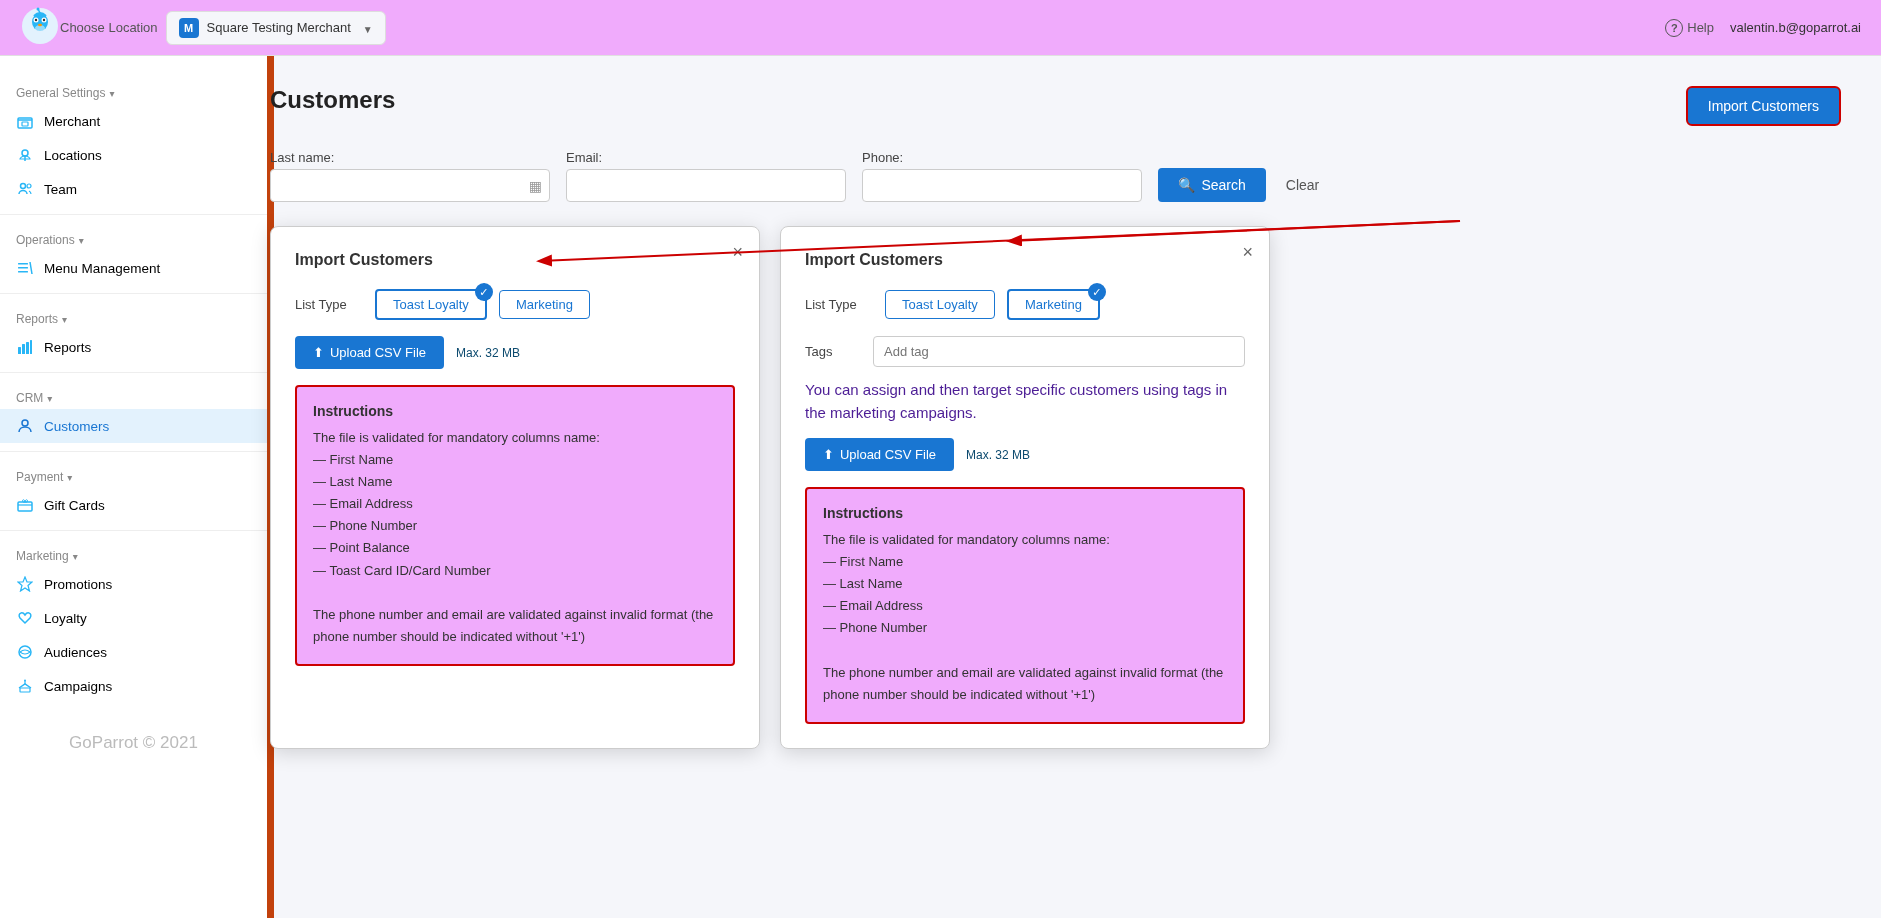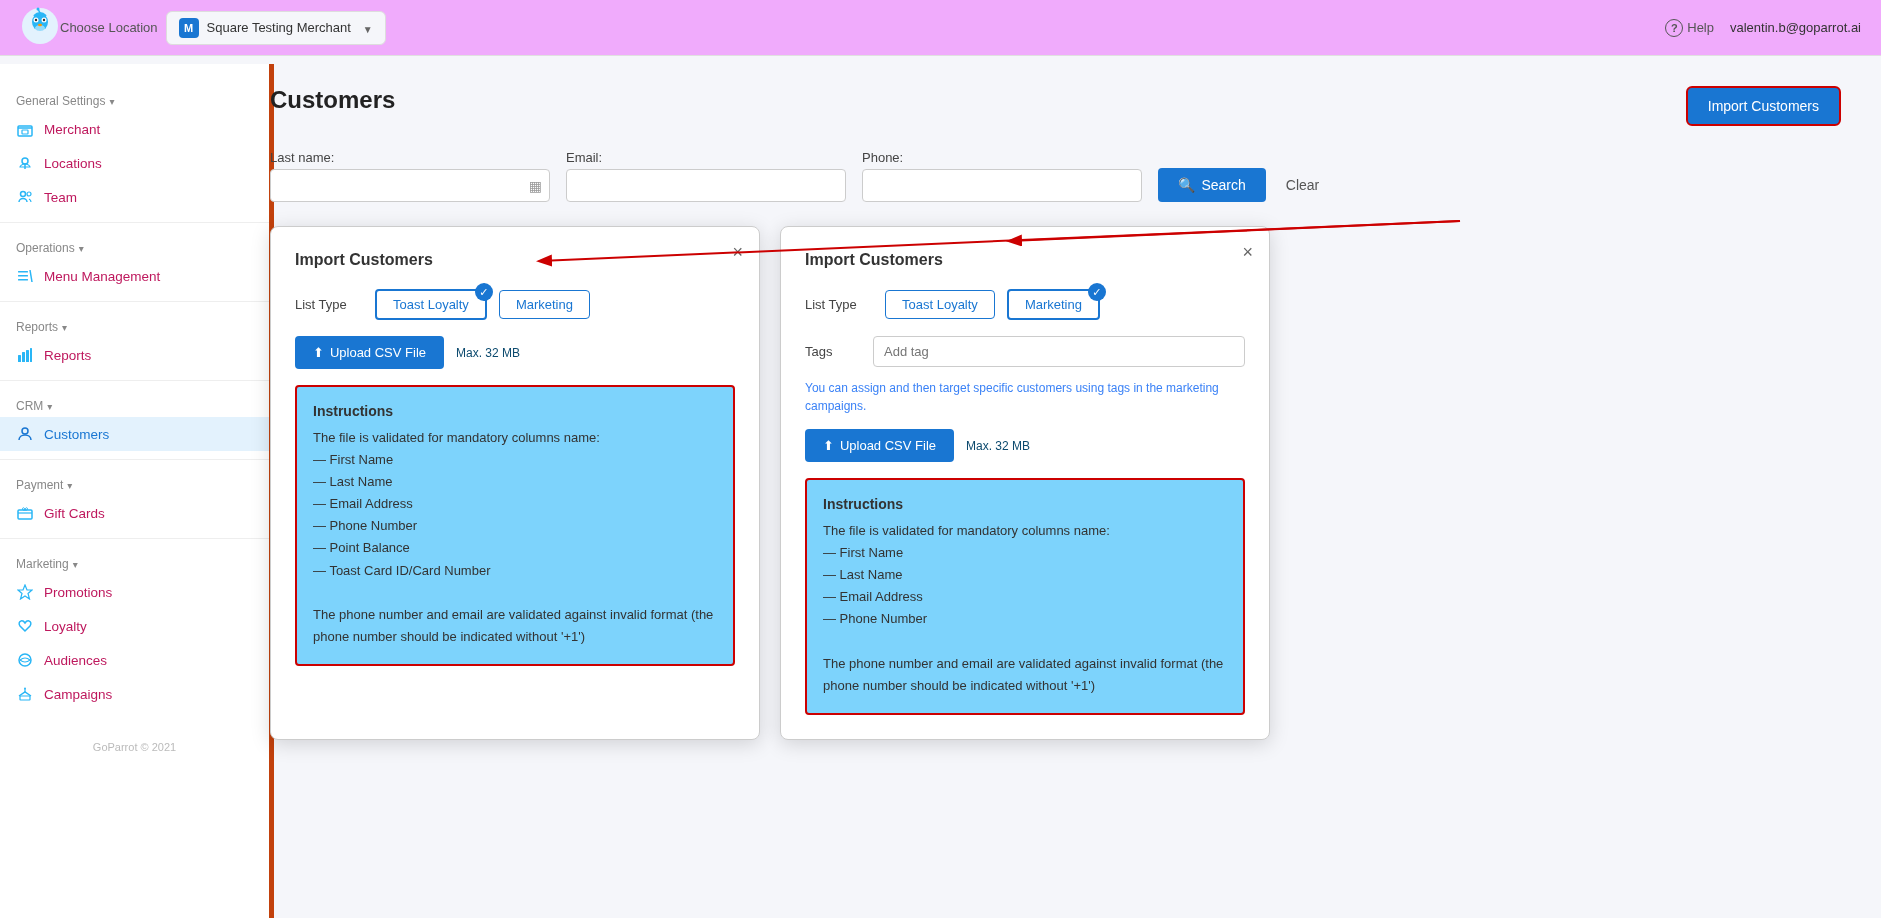--- a/index.html
+++ b/index.html
@@ -24,30 +24,30 @@
     .topnav-right { margin-left: auto; display: flex; align-items: center; gap: 16px; }
     .help-link { display: flex; align-items: center; gap: 4px; color: #555; font-size: 13px; cursor: pointer; }
     .help-circle { width: 18px; height: 18px; border: 1.5px solid #555; border-radius: 50%; display: flex; align-items: center; justify-content: center; font-size: 11px; font-weight: bold; }
     .user-email { font-size: 13px; color: #333; }
 
     
     .layout { display: flex; padding-top: 56px; min-height: 100vh; }
 
     
     .sidebar {
-      width: 274px; background: #fff; border-right: 5px solid #c2410c;
-      padding: 20px 0; position: fixed; top: 64px; bottom: 0; overflow-y: auto;
+      width: 274px; background: #fff; border-right: 7px solid #c2410c;
+      padding: 20px 0; position: fixed; top: 56px; bottom: 0; overflow-y: auto;
     }
     .sidebar-section-label {
       font-size: 12px; color: #888; padding: 10px 16px 4px; font-weight: 500; cursor: pointer;
       display: flex; align-items: center; gap: 4px;
     }
     .sidebar-item {
       display: flex; align-items: center; gap: 10px; padding: 8px 16px;
-      color: #be185d; cursor: pointer; font-size: 13.5px; border-radius: 0;
+      color: #000000; cursor: pointer; font-size: 13.5px; border-radius: 0;
     }
     .sidebar-item.active { background: #e3f2fd; color: #1976d2; font-weight: 500; }
     .sidebar-icon { width: 18px; height: 18px; display: flex; align-items: center; justify-content: center; flex-shrink: 0; }
     .sidebar-divider { height: 1px; background: #eee; margin: 8px 0; }
 
     
     .main { margin-left: 230px; padding: 30px 40px; flex: 1; position: relative; }
 
     .page-header { display: flex; align-items: flex-start; justify-content: space-between; margin-bottom: 24px; }
     .page-title { font-size: 24px; font-weight: 600; color: #222; }
@@ -101,31 +101,31 @@
       position: absolute; top: -8px; right: -8px; background: #1976d2; color: #fff;
       border-radius: 50%; width: 18px; height: 18px; font-size: 11px;
       display: flex; align-items: center; justify-content: center;
     }
 
     .tags-row { display: flex; align-items: center; margin-bottom: 12px; }
     .tags-input {
       flex: 1; border: 1px solid #ccc; border-radius: 4px; padding: 7px 10px;
       font-size: 13px; color: #999;
     }
-    .tags-info { font-size: 12px; color: #3b82f6; margin-bottom: 14px; line-height: 1.5; }
+    .tags-info { font-size: 15px; color: #4c1d95; margin-bottom: 14px; line-height: 1.5; }
 
     .upload-row { display: flex; align-items: center; gap: 12px; margin-bottom: 16px; }
     .upload-btn {
       background: #1976d2; color: #fff; border: none; padding: 9px 18px;
       border-radius: 4px; cursor: pointer; font-size: 13px; display: flex; align-items: center; gap: 6px;
     }
     .max-size { font-size: 12px; color: #0c4a6e; }
 
     .instructions-box {
-      border: 2px solid #c00; border-radius: 4px; padding: 16px; background: #7dd3fc;
+      border: 2px solid #c00; border-radius: 4px; padding: 16px; background: #f0abfc;
     }
     .instructions-title { font-weight: 700; font-size: 14px; margin-bottom: 8px; }
     .instructions-text { font-size: 13px; color: #333; line-height: 1.7; }
 
     
     .chevron::after { content: '▼'; font-size: 10px; color: #666; }
   </style>
 </head>
 <body>
 
@@ -312,21 +312,21 @@
         <svg width="16" height="16" viewBox="0 0 16 16" fill="none">
           <path d="M2 10 L8 6 L14 10" stroke="#29b6f6" stroke-width="1.5" fill="none"></path>
           <rect x="3" y="10" width="10" height="4" rx="0.5" stroke="#29b6f6" stroke-width="1.2"></rect>
           <line x1="8" y1="6" x2="8" y2="3" stroke="#29b6f6" stroke-width="1.2"></line>
           <circle cx="8" cy="2.5" r="1" fill="#29b6f6"></circle>
         </svg>
       </span>
       <span>Campaigns</span>
     </div>
 
-    <div style="padding: 30px 0 0; font-size: 11px; color: #bbb; text-align: center;">GoParrot © 2021</div>
+    <div style="padding: 30px 0 0; font-size: 17px; color: #bbb; text-align: center;">GoParrot © 2021</div>
   </aside>
 
   <main class="main">
 
     <div class="page-header">
       <h1 class="page-title">Customers</h1>
       <button class="import-btn">Import Customers</button>
     </div>
 
     <div class="filter-row">

